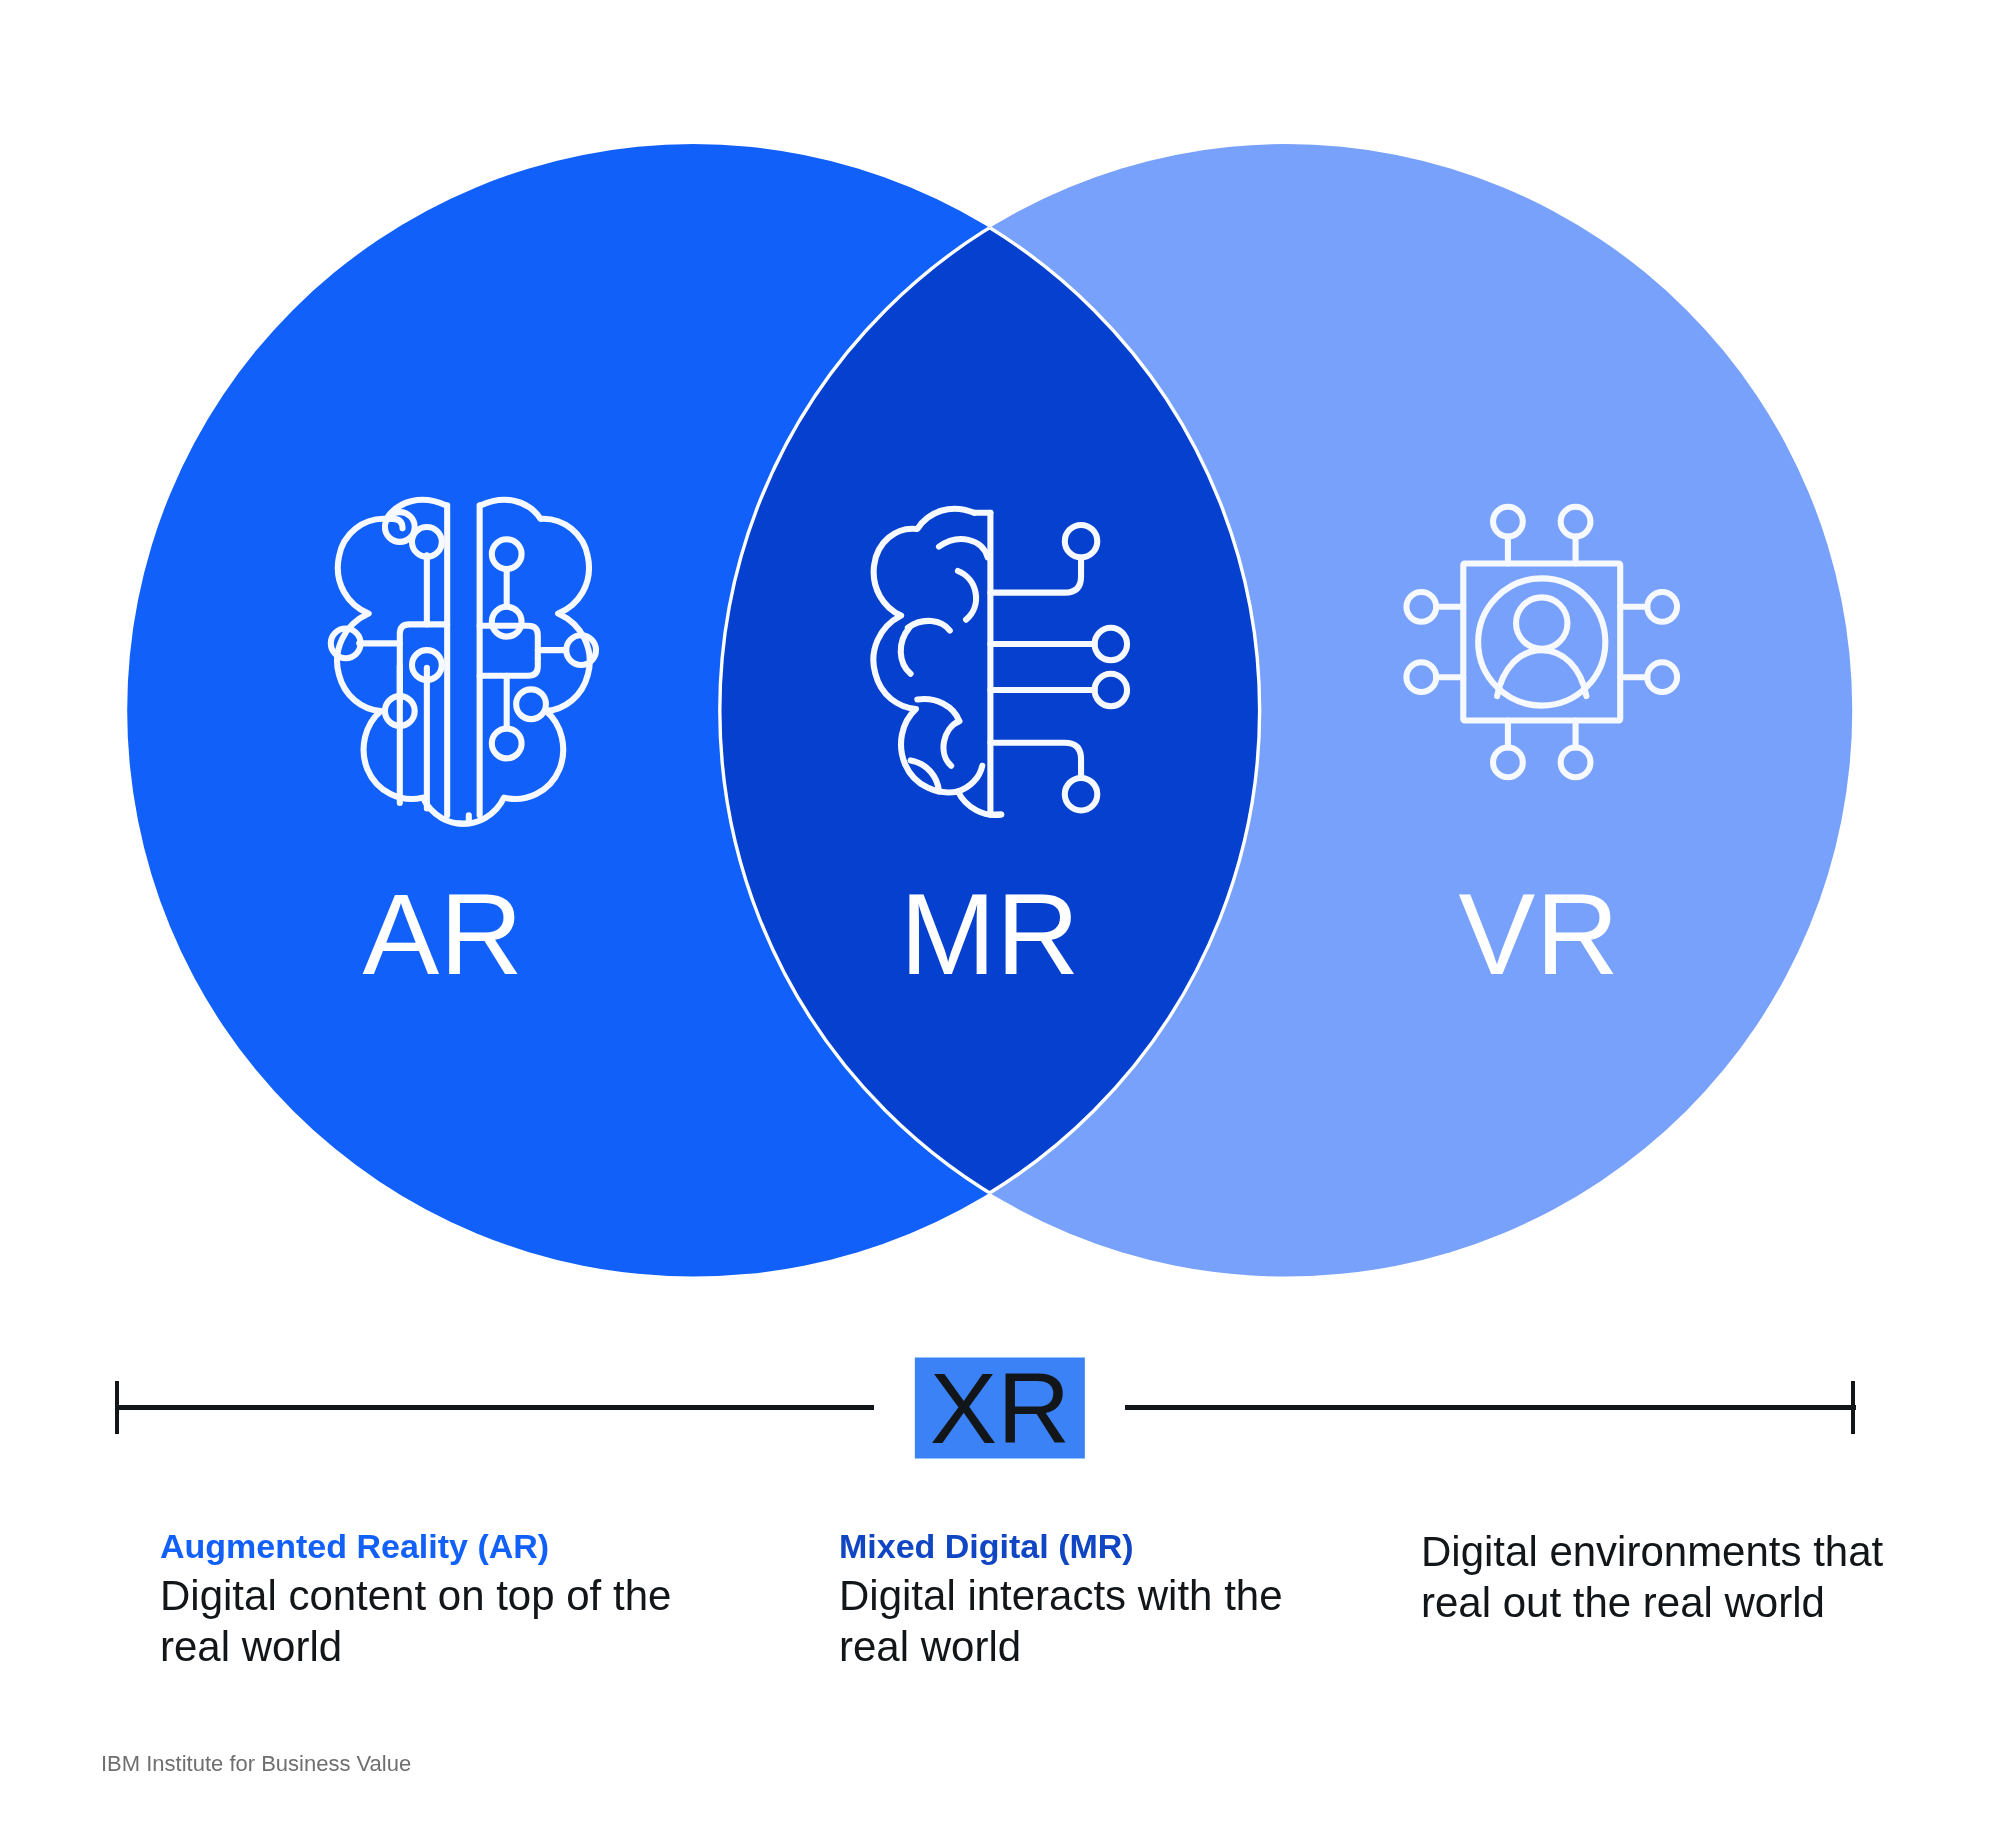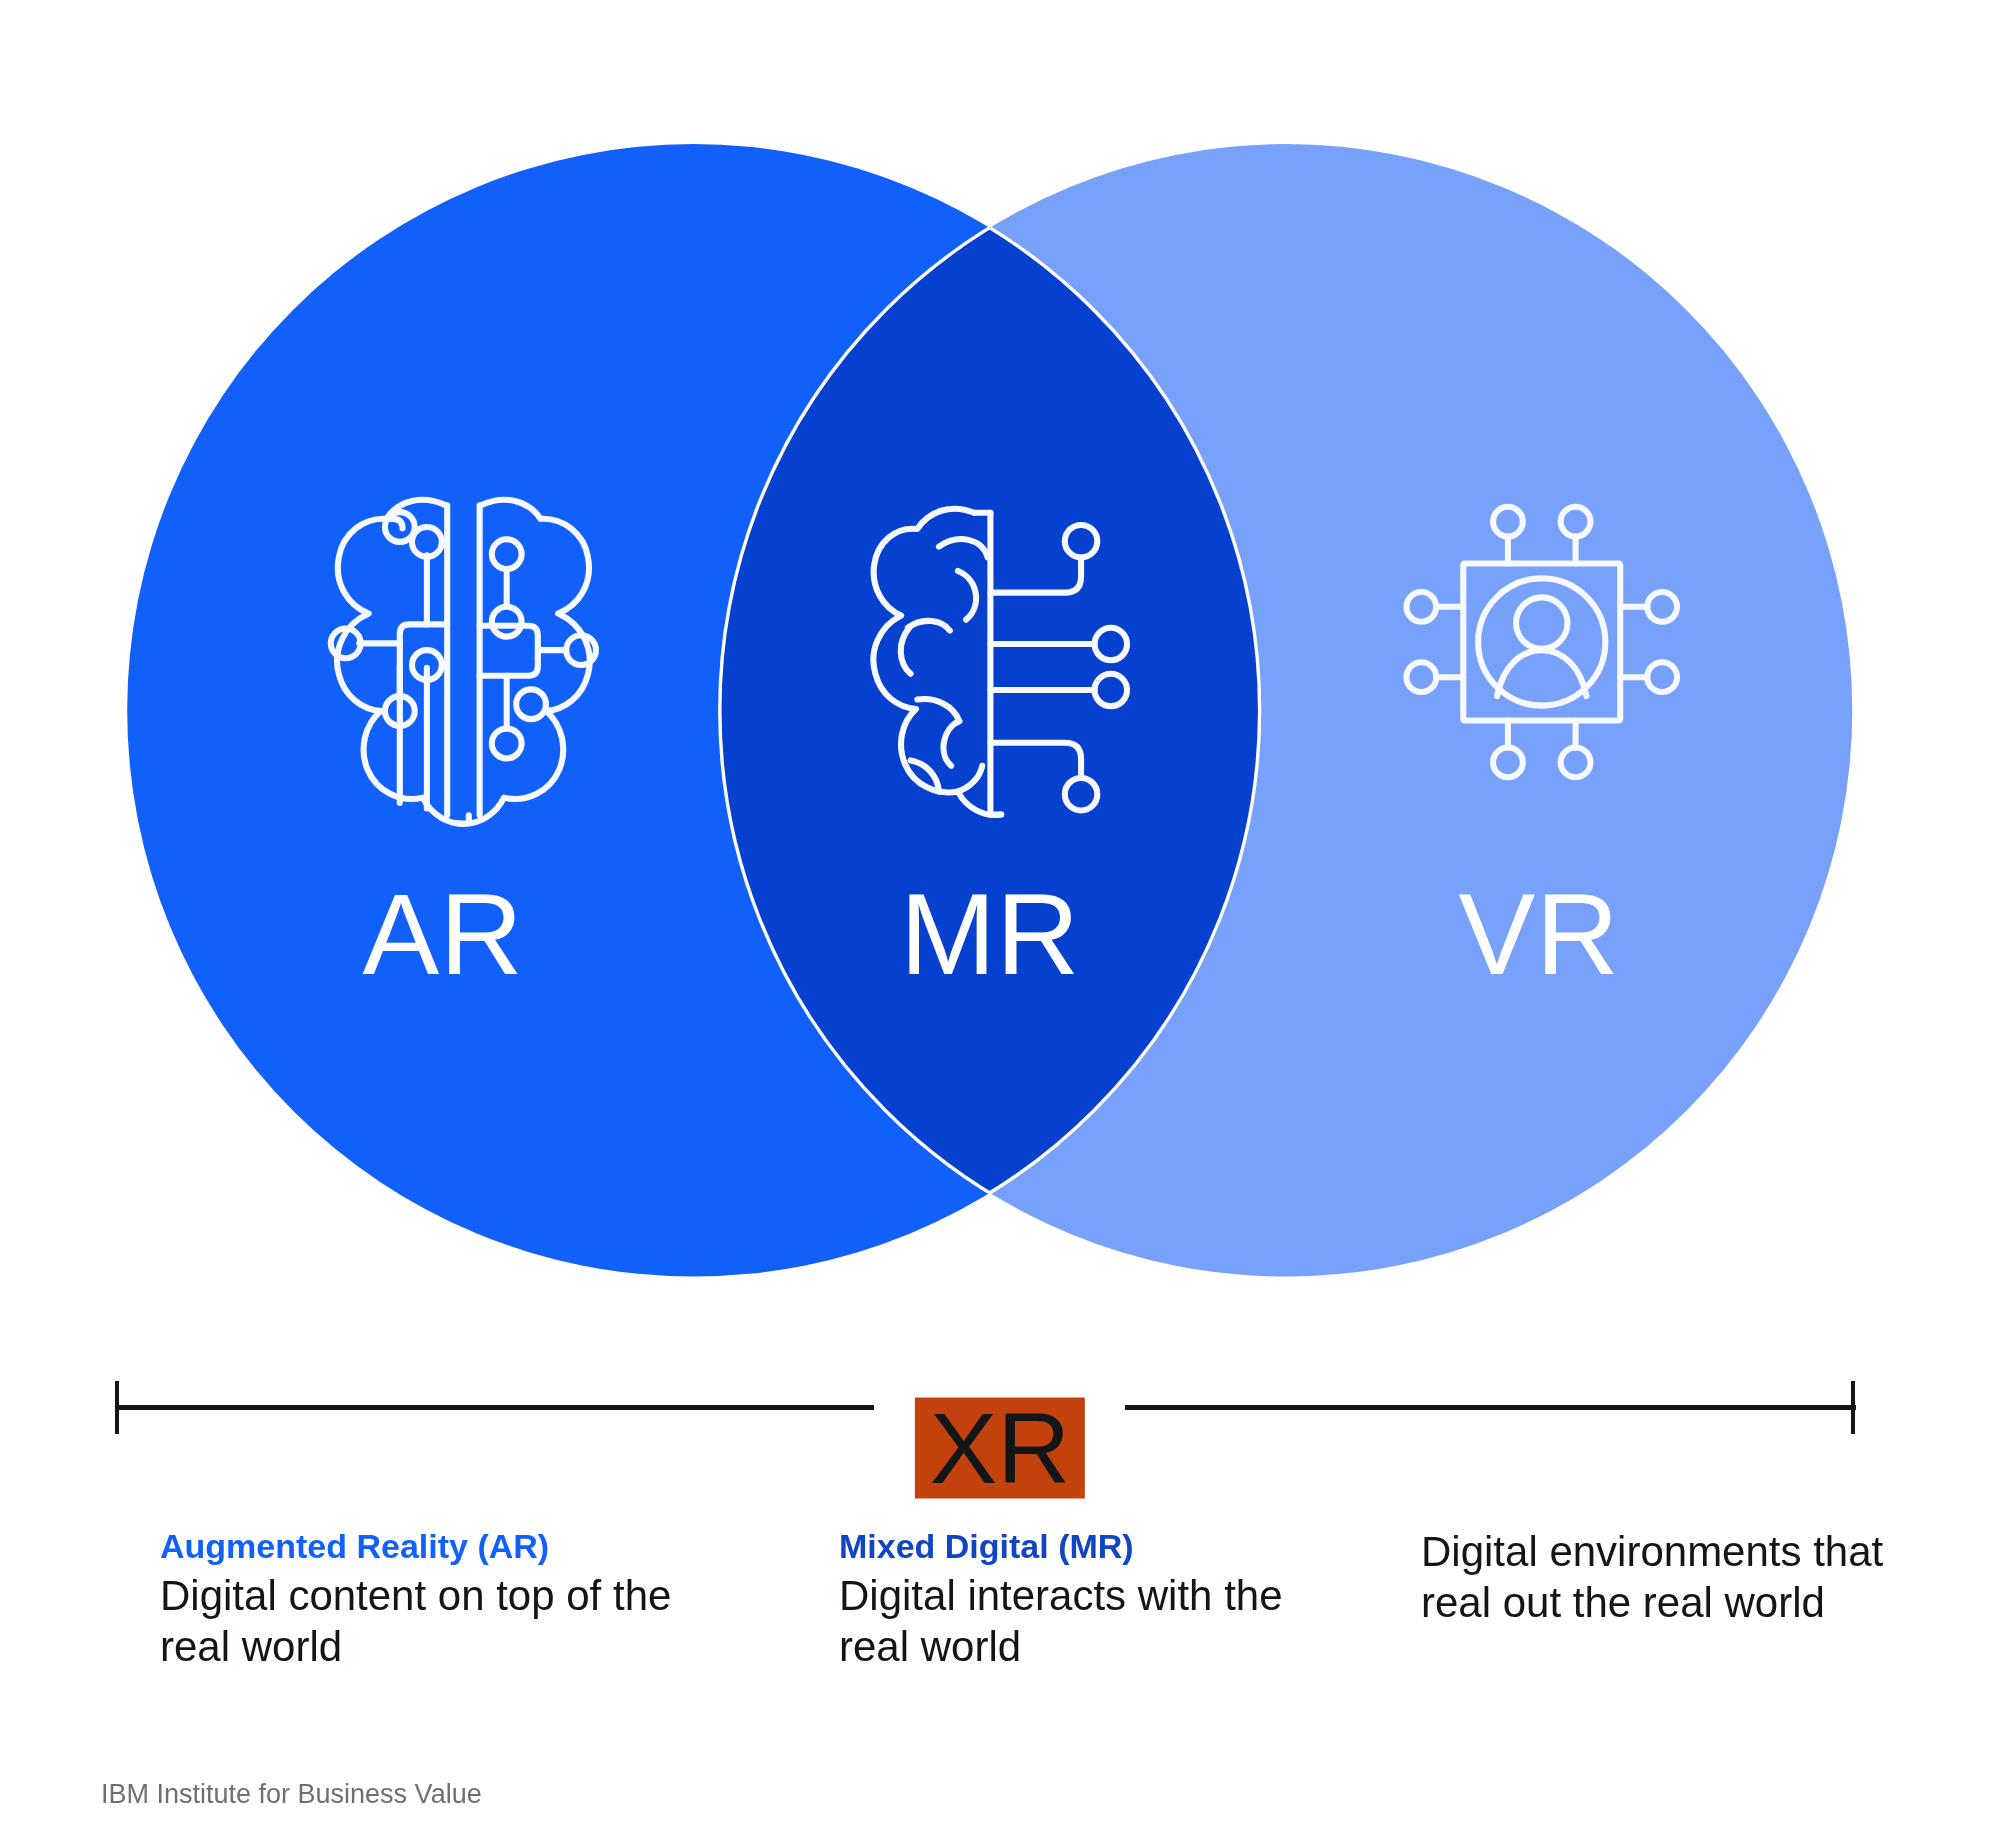--- a/index.html
+++ b/index.html
@@ -77,23 +77,22 @@
     position: absolute;
     left: 1000px;
     top: 42px;
     transform: translate(-50%, -50%);
     font-family: "Liberation Sans", sans-serif;
     font-weight: 300;
     font-size: 101px;
     line-height: 1;
     color: #121619;
     white-space: nowrap;
-    background: #c2410c;
+    background: #3b82f6;
     padding: 0 15px;
-    margin-top: 40px;
   }
 
   
   #captions {
     position: absolute;
     left: 0;
     top: 1526px;
     width: 1995px;
     height: 223px;
   }
@@ -121,25 +120,24 @@
     color: #121619;
     margin: 0;
   }
 
   #footer-note {
     position: absolute;
     left: 101px;
     top: 1751px;
     font-family: "Liberation Sans", sans-serif;
     font-weight: 400;
-    font-size: 27px;
+    font-size: 22px;
     line-height: 1.2;
     color: #6f6f6f;
     white-space: nowrap;
-    margin-top: 27px;
   }
 </style>
 </head>
 <body>
 
 <div id="venn-stage">
 
   <svg id="venn-svg" viewBox="0 0 2949 2000">
     <defs>
 

